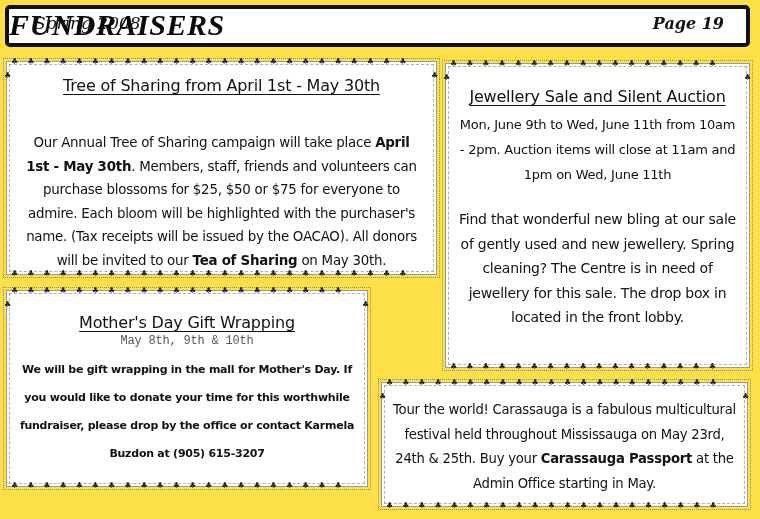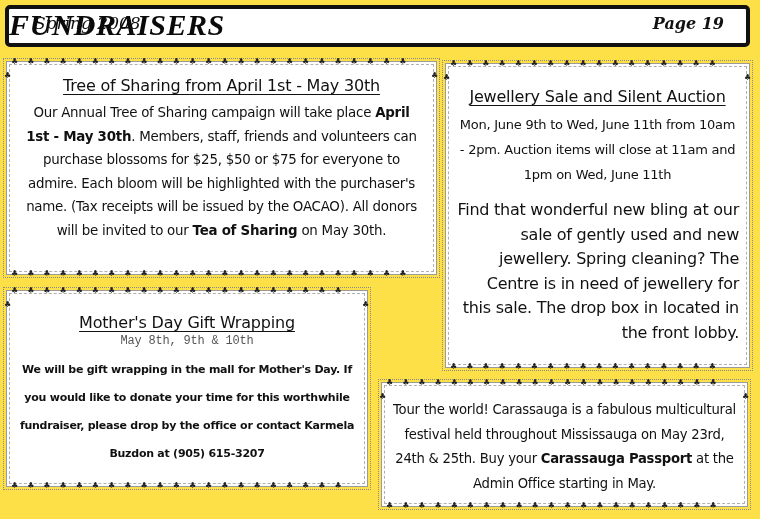--- a/index.html
+++ b/index.html
@@ -70,28 +70,28 @@
       line-height: 23.5px; color: #111; letter-spacing: -0.25px;
     }
     .box p b { font-weight: bold; }
     .subdate {
       font-family: Liberation Mono, monospace; font-size: 12px; color: #555;
       letter-spacing: -0.2px;
     }
 
     
     #box-tree { left: 6px; top: 61px; width: 431px; height: 214px; }
-    #box-tree .content { padding: 14px 14px 0 14px; }
+    #box-tree .content { padding: 14px 14px 0 14px; gap: 30px; }
     #box-tree h2 { margin-bottom: 6px; }
 
     #box-glitter { left: 445px; top: 63px; width: 305px; height: 305px; }
     #box-glitter .content { padding: 20px 10px 0 10px; }
     #box-glitter h2 { line-height: 26px; }
     #box-glitter p.when { line-height: 25px; font-size: 13px; margin-top: 2px; }
-    #box-glitter p.desc { margin-top: 11px; font-size: 16px; line-height: 24.5px; text-align: right; }
+    #box-glitter p.desc { margin-top: 20px; font-size: 14px; line-height: 24.5px; }
 
     #box-mother { left: 6px; top: 290px; width: 362px; height: 197px; }
     #box-mother .content { padding: 22px 10px 0 10px; }
     #box-mother .subdate { margin-top: 2px; margin-bottom: 8px; }
     #box-mother p { font-size: 11px; line-height: 28px; font-weight: bold; }
 
     #box-cara { left: 381px; top: 382px; width: 367px; height: 125px; }
     #box-cara .content { padding: 15px 8px 0 8px; }
     #box-cara p { font-size: 13.2px; line-height: 24.5px; }
   </style>

